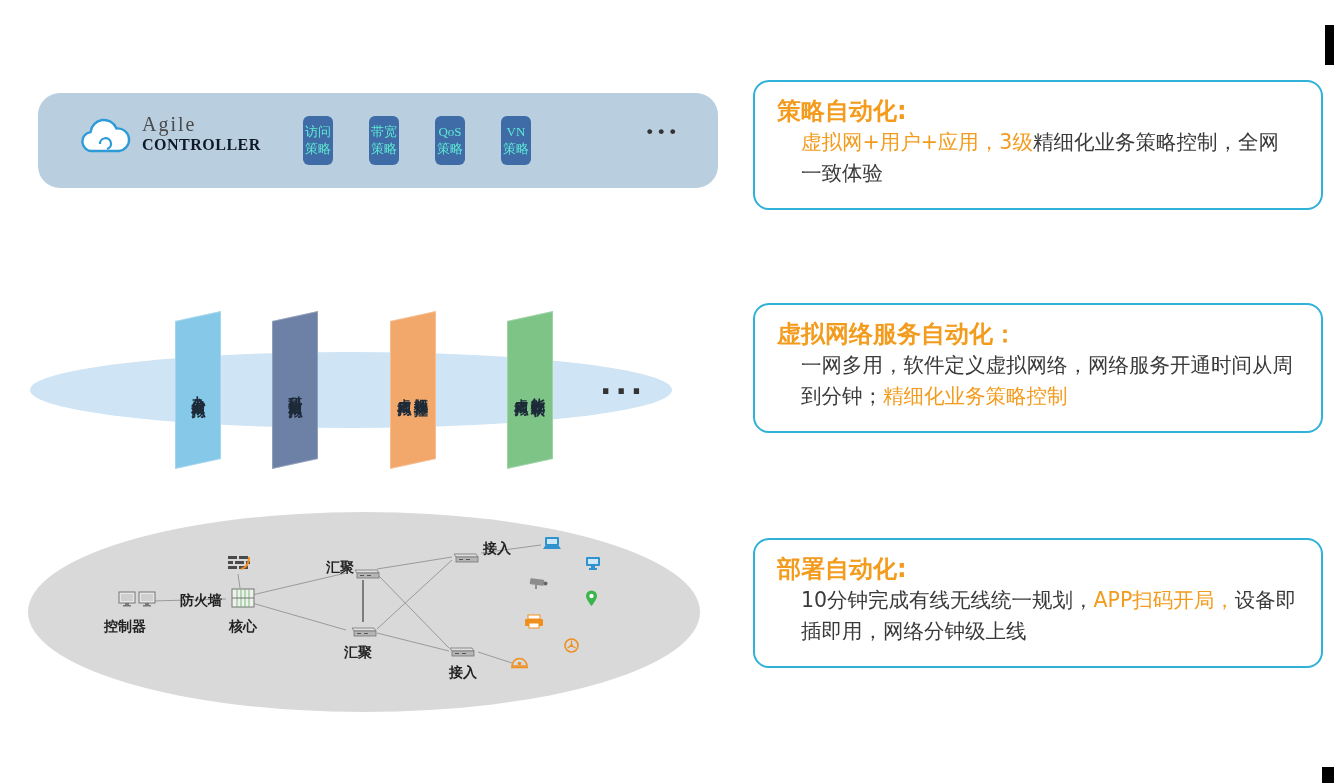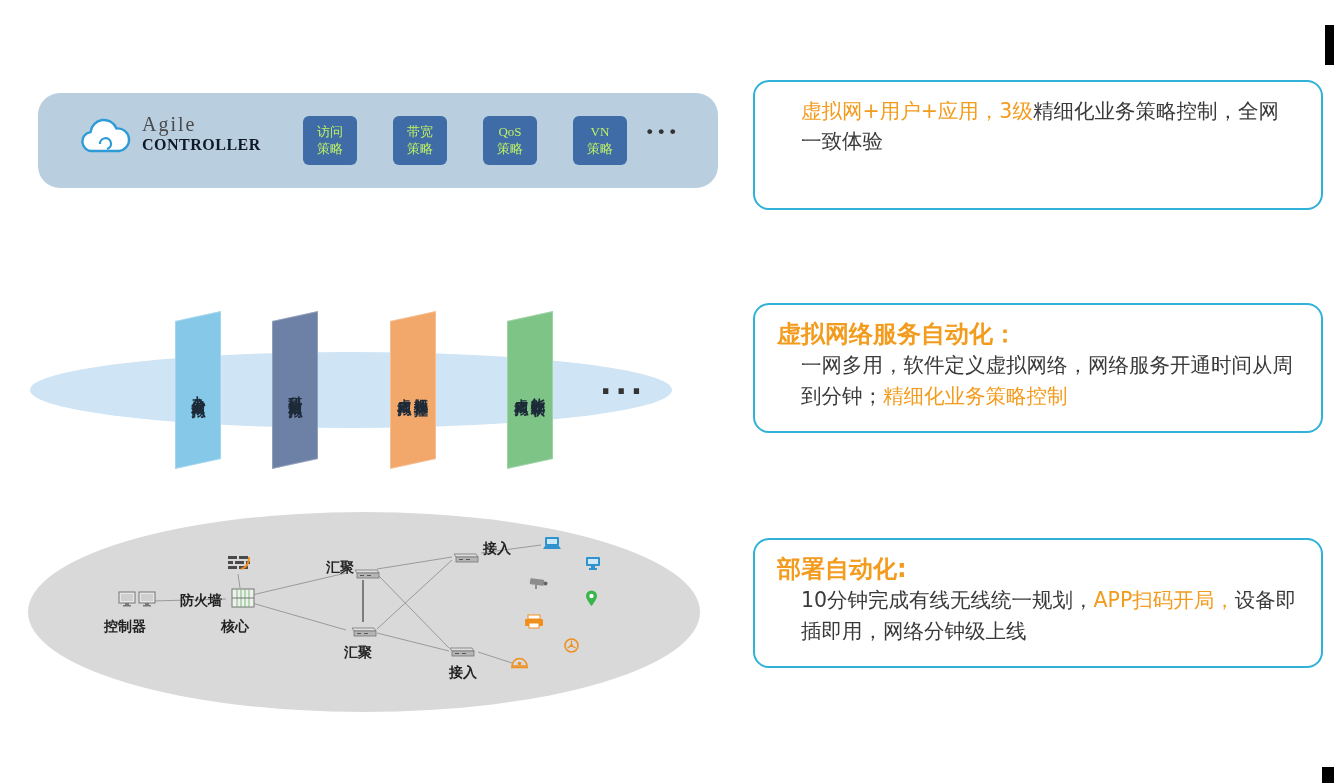--- a/index.html
+++ b/index.html
@@ -13,21 +13,21 @@
   .bar-bottom-right { position:absolute; right:0; bottom:0; width:12px; height:16px; background:#000; }
 
   
   .banner { position:absolute; left:38px; top:93px; width:680px; height:95px;
             background:#b9cedf; border-radius:22px;font-family:Liberation Serif, serif; }
   .cloud-wrap { position:absolute; left:40px; top:24px; }
   .brand { position:absolute; left:104px; top:20px; line-height:1.15; }
   .brand-top { font-size:20px; color:#4a4a4a; letter-spacing:2px; }
   .brand-bottom { font-size:16px; font-weight:bold; color:#0f172a; letter-spacing:0.5px; }
   .policy-row { position:absolute; left:265px; top:23px; display:flex; gap:36px; }
-  .policy-chip { width:54px; height:49px; background:#3f6ca6; border-radius:6px; color:#bef264;
+  .policy-chip { width:30px; height:49px; background:#3f6ca6; border-radius:6px; color:#5eead4;
                  display:flex; align-items:center; justify-content:center; text-align:center;
                  font-size:13px; line-height:1.3; white-space:pre-line; }
   .banner-dots { position:absolute; left:608px; top:14px; font-size:30px; font-weight:bold;
                  color:#333; letter-spacing:4px; }
 
   
   .mid-ellipse { position:absolute; left:30px; top:352px; width:642px; height:76px;
                  background:#cfe4f4; border-radius:50%; }
   .vn-panel { position:absolute; top:316px; width:46px; height:148px; transform:skewY(-12deg);
               display:flex; align-items:center; justify-content:center; box-shadow:0 0 0 1px rgba(255,255,255,0.25) inset; }
@@ -158,21 +158,21 @@
   <div class="node-icon" style="left:231px; top:588px;">
     <svg width="24" height="20">
       <rect x="1" y="1" width="22" height="18" fill="#eef2ee" stroke="#777"></rect>
       <line x1="6" y1="1" x2="6" y2="19" stroke="#7cb87c"></line>
         <line x1="10" y1="1" x2="10" y2="19" stroke="#7cb87c"></line>
       <line x1="14" y1="1" x2="14" y2="19" stroke="#7cb87c"></line>
         <line x1="18" y1="1" x2="18" y2="19" stroke="#7cb87c"></line>
       <line x1="1" y1="10" x2="23" y2="10" stroke="#777"></line>
     </svg>
   </div>
-  <div class="node-label" style="left:219px; top:618px; width:32px;">核心</div>
+  <div class="node-label" style="left:227px; top:618px; width:32px;">核心</div>
 
   <div class="node-icon" style="left:352px; top:566px;">
     <svg width="28" height="14">
       <polygon points="3,4 25,4 27,7 5,7" fill="#e0e0e0" stroke="#777" stroke-width="0.8"></polygon>
       <rect x="5" y="7" width="22" height="5" fill="#b5b5b5" stroke="#777" stroke-width="0.8"></rect>
       <line x1="8" y1="9.5" x2="12" y2="9.5" stroke="#555"></line>
         <line x1="15" y1="9.5" x2="19" y2="9.5" stroke="#555"></line>
     </svg>
   </div>
   <div class="node-label" style="left:326px; top:559px; width:28px;">汇聚</div>
@@ -251,20 +251,21 @@
   </div>
   <div class="node-icon" style="left:511px; top:657px;">
     <svg width="17" height="12">
       <path d="M1,9 a7.5,7.5 0 0 1 15,0 Z" fill="none" stroke="#ef8f1f" stroke-width="1.5"></path>
       <circle cx="8.5" cy="6.5" r="1.8" fill="#ef8f1f"></circle>
       <line x1="0" y1="10.5" x2="17" y2="10.5" stroke="#ef8f1f" stroke-width="1.5"></line>
     </svg>
   </div>
 
   <div class="callout callout-1">
+    <div class="callout-title">策略自动化:</div>
     <div class="callout-body">
       <span class="seg-orange">虚拟网+用户+应用，3级</span><span class="seg-dark">精细化业务策略控制，全网一致体验</span>
     </div>
   </div>
 
   <div class="callout callout-2">
     <div class="callout-title">虚拟网络服务自动化：</div>
     <div class="callout-body">
       <span class="seg-dark">一网多用，软件定义虚拟网络，网络服务开通时间从周到分钟；</span><span class="seg-orange">精细化业务策略控制</span>
     </div>

